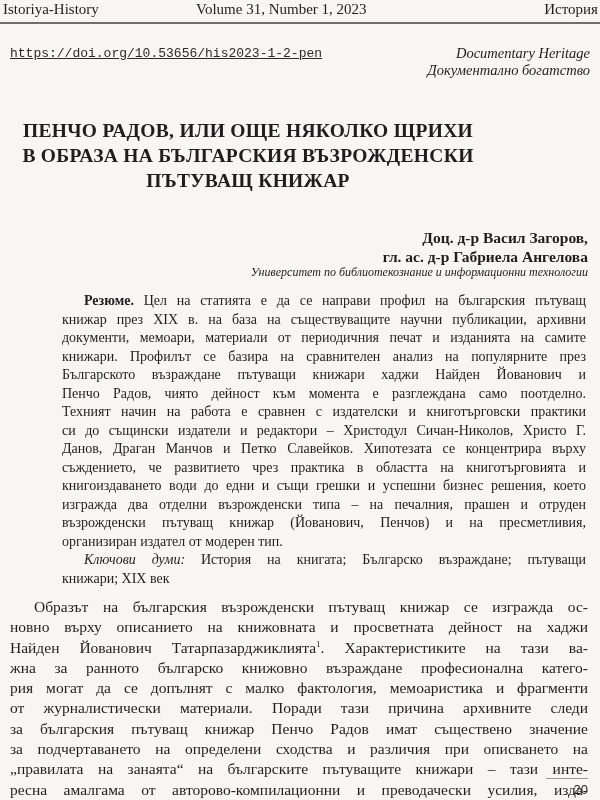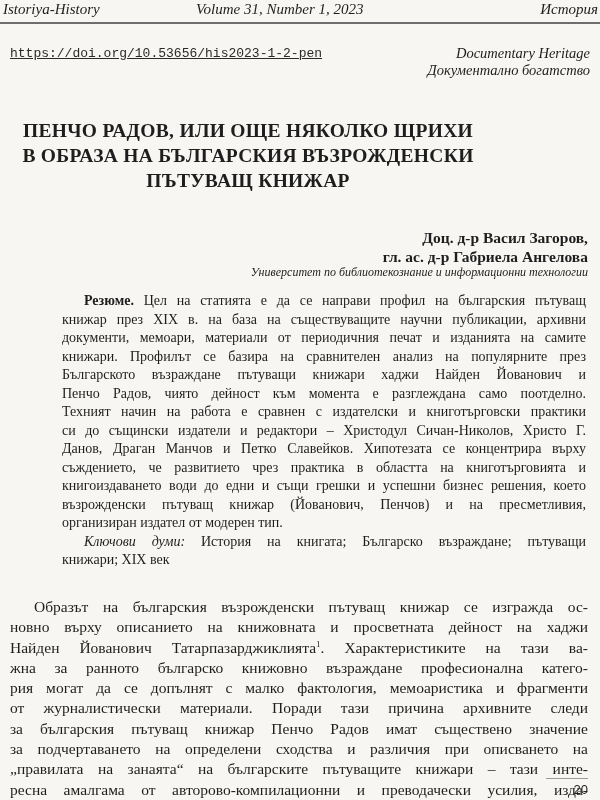--- a/index.html
+++ b/index.html
@@ -5,21 +5,21 @@
   html, body { margin: 0; padding: 0; }
   body {
     width: 600px; height: 800px; overflow: hidden;
     background: #f7f6f3;
     color: #1e1e1e;
     font-family: "Liberation Serif", "DejaVu Serif", serif;
     position: relative;
   }
   .running-head {
     position: absolute; left: 0; top: 0; width: 600px; height: 22px;
-    font-style: italic; font-size: 15px;
+    font-size: 15px;
   }
   .running-head span { position: absolute; top: 1px; white-space: nowrap; }
   .rh-left { left: 3px; }
   .rh-center { left: 196px; }
   .rh-right { right: 2px; }
   .rule {
     position: absolute; left: 0; top: 22px; width: 600px; height: 2px;
     background: #6e6e6e;
   }
   .doi {
@@ -103,20 +103,21 @@
   <span class="line">книжар през XIX в. на база на съществуващите научни публикации, архивни</span>
   <span class="line">документи, мемоари, материали от периодичния печат и изданията на самите</span>
   <span class="line">книжари. Профилът се базира на сравнителен анализ на популярните през</span>
   <span class="line">Българското възраждане пътуващи книжари хаджи Найден Йованович и</span>
   <span class="line">Пенчо Радов, чиято дейност към момента е разглеждана само поотделно.</span>
   <span class="line">Техният начин на работа е сравнен с издателски и книготърговски практики</span>
   <span class="line">си до същински издатели и редактори – Христодул Сичан-Николов, Христо Г.</span>
   <span class="line">Данов, Драган Манчов и Петко Славейков. Хипотезата се концентрира върху</span>
   <span class="line">съждението, че развитието чрез практика в областта на книготърговията и</span>
   <span class="line">книгоиздаването води до едни и същи грешки и успешни бизнес решения, което</span>
+  <span class="line">изгражда два отделни възрожденски типа – на печалния, прашен и отруден</span>
   <span class="line">възрожденски пътуващ книжар (Йованович, Пенчов) и на пресметливия,</span>
   <span class="line last">организиран издател от модерен тип.</span>
   <span class="line indent"><span class="kw-label">Ключови думи:</span> <span>История на книгата; Българско възраждане; пътуващи</span></span>
   <span class="line last">книжари; XIX век</span>
 </div>
 
 <div class="body-text">
   <span class="line indent">Образът на българския възрожденски пътуващ книжар се изгражда ос-</span>
   <span class="line">новно върху описанието на книжовната и просветната дейност на хаджи</span>
   <span class="line"><span>Найден Йованович Татарпазарджиклията</span><sup>1</sup><span>. Характеристиките на тази ва-</span></span>

